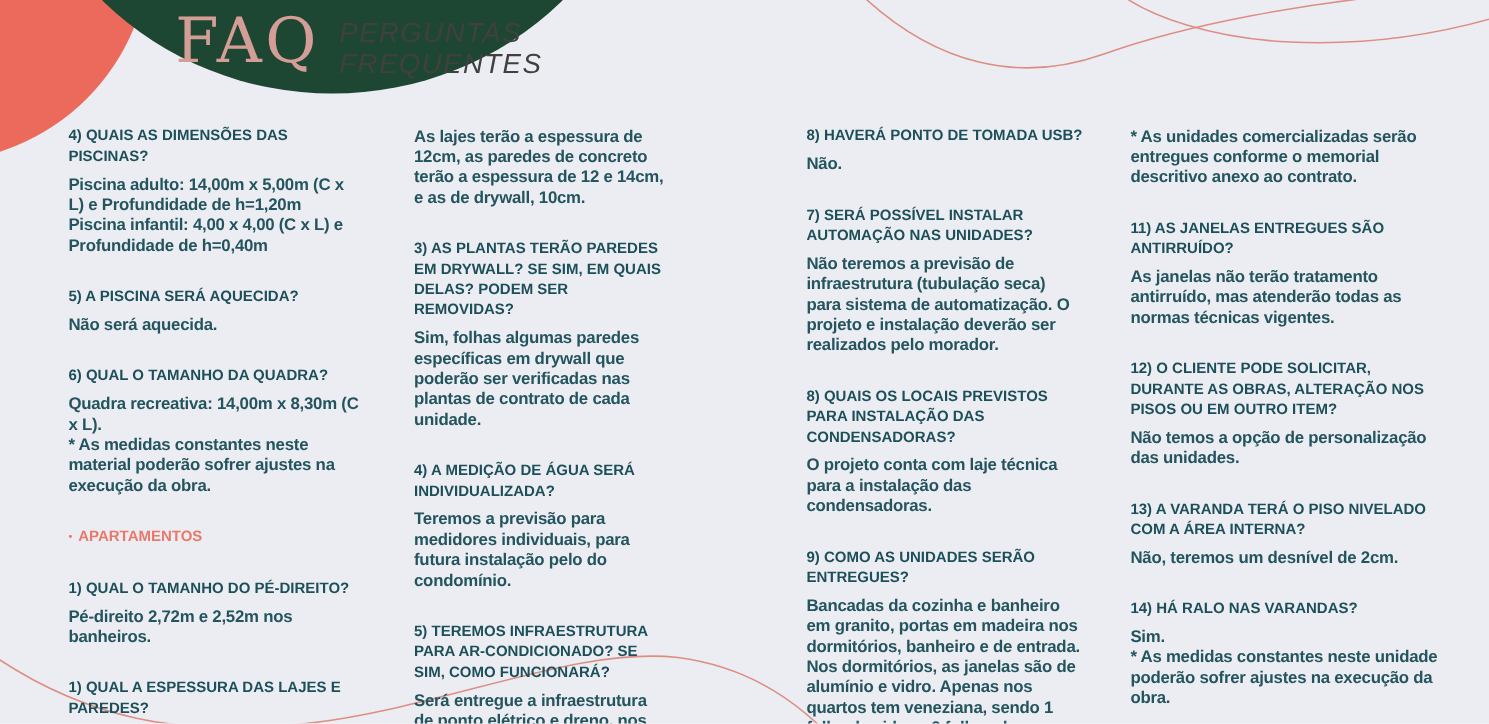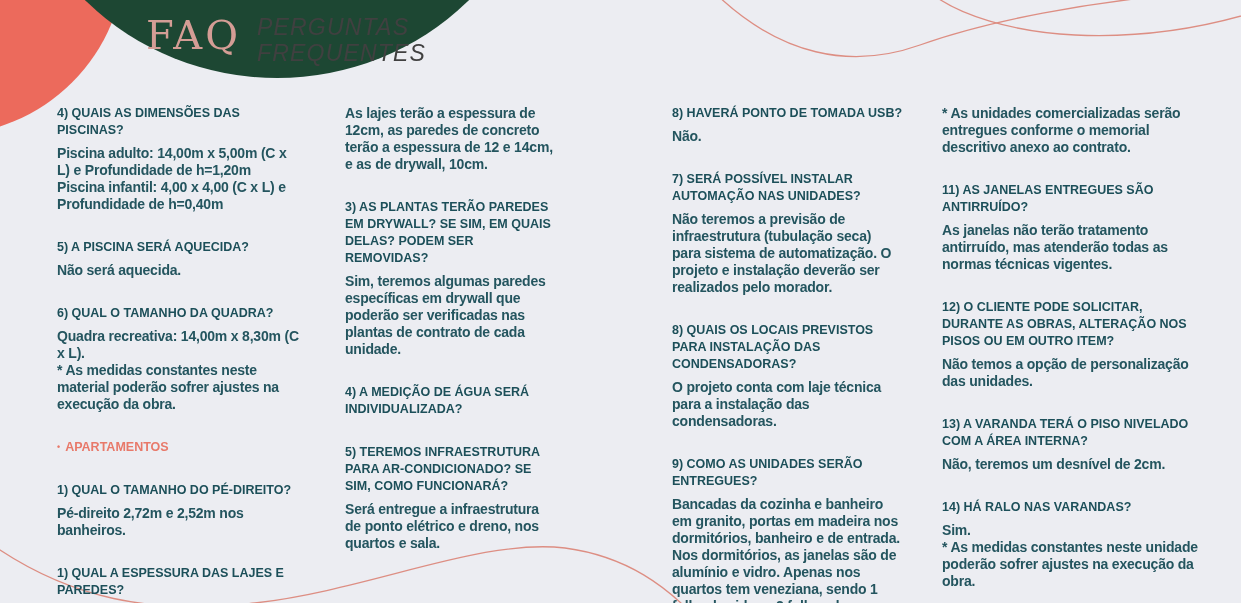--- a/index.html
+++ b/index.html
@@ -24,21 +24,21 @@
   }
   .decor{position:absolute;left:0;top:0;pointer-events:none;}
   .decor path{fill:none;stroke:#dd8e83;stroke-width:1.3;}
   
   .header{
     position:absolute;left:146px;top:12px;
     display:flex;align-items:flex-start;
   }
   .faq{
     font-family:"DejaVu Serif", serif;
-    font-size:40px;line-height:46px;
+    font-size:52px;line-height:46px;
     letter-spacing:3px;
     color:#d49d95;
     font-weight:400;
   }
   .title{
     margin-left:16px;margin-top:2px;
     font-size:23px;line-height:26px;
     letter-spacing:1.2px;
     color:#404040;
     font-weight:500;
@@ -126,24 +126,25 @@
       <h3>1) QUAL A ESPESSURA DAS LAJES E PAREDES?</h3>
     </div>
   </div>
 
   <div class="col col2">
     <div class="block">
       <p>As lajes terão a espessura de 12cm, as paredes de concreto terão a espessura de 12 e 14cm, e as de drywall, 10cm.</p>
     </div>
     <div class="block">
       <h3>3) AS PLANTAS TERÃO PAREDES EM DRYWALL? SE SIM, EM QUAIS DELAS? PODEM SER REMOVIDAS?</h3>
-      <p>Sim, teremos algumas paredes específicas em drywall que poderão ser verificadas nas plantas de contrato de cada unidade.</p>
+      <p>Sim, folhas algumas paredes específicas em drywall que poderão ser verificadas nas plantas de contrato de cada unidade.</p>
     </div>
     <div class="block">
       <h3>4) A MEDIÇÃO DE ÁGUA SERÁ INDIVIDUALIZADA?</h3>
+      <p>Teremos a previsão para medidores individuais, para futura instalação pelo do condomínio.</p>
     </div>
     <div class="block">
       <h3>5) TEREMOS INFRAESTRUTURA PARA AR-CONDICIONADO? SE SIM, COMO FUNCIONARÁ?</h3>
       <p>Será entregue a infraestrutura de ponto elétrico e dreno, nos quartos e sala.</p>
     </div>
   </div>
 
   <div class="col col3">
     <div class="block">
       <h3>8) HAVERÁ PONTO DE TOMADA USB?</h3>

